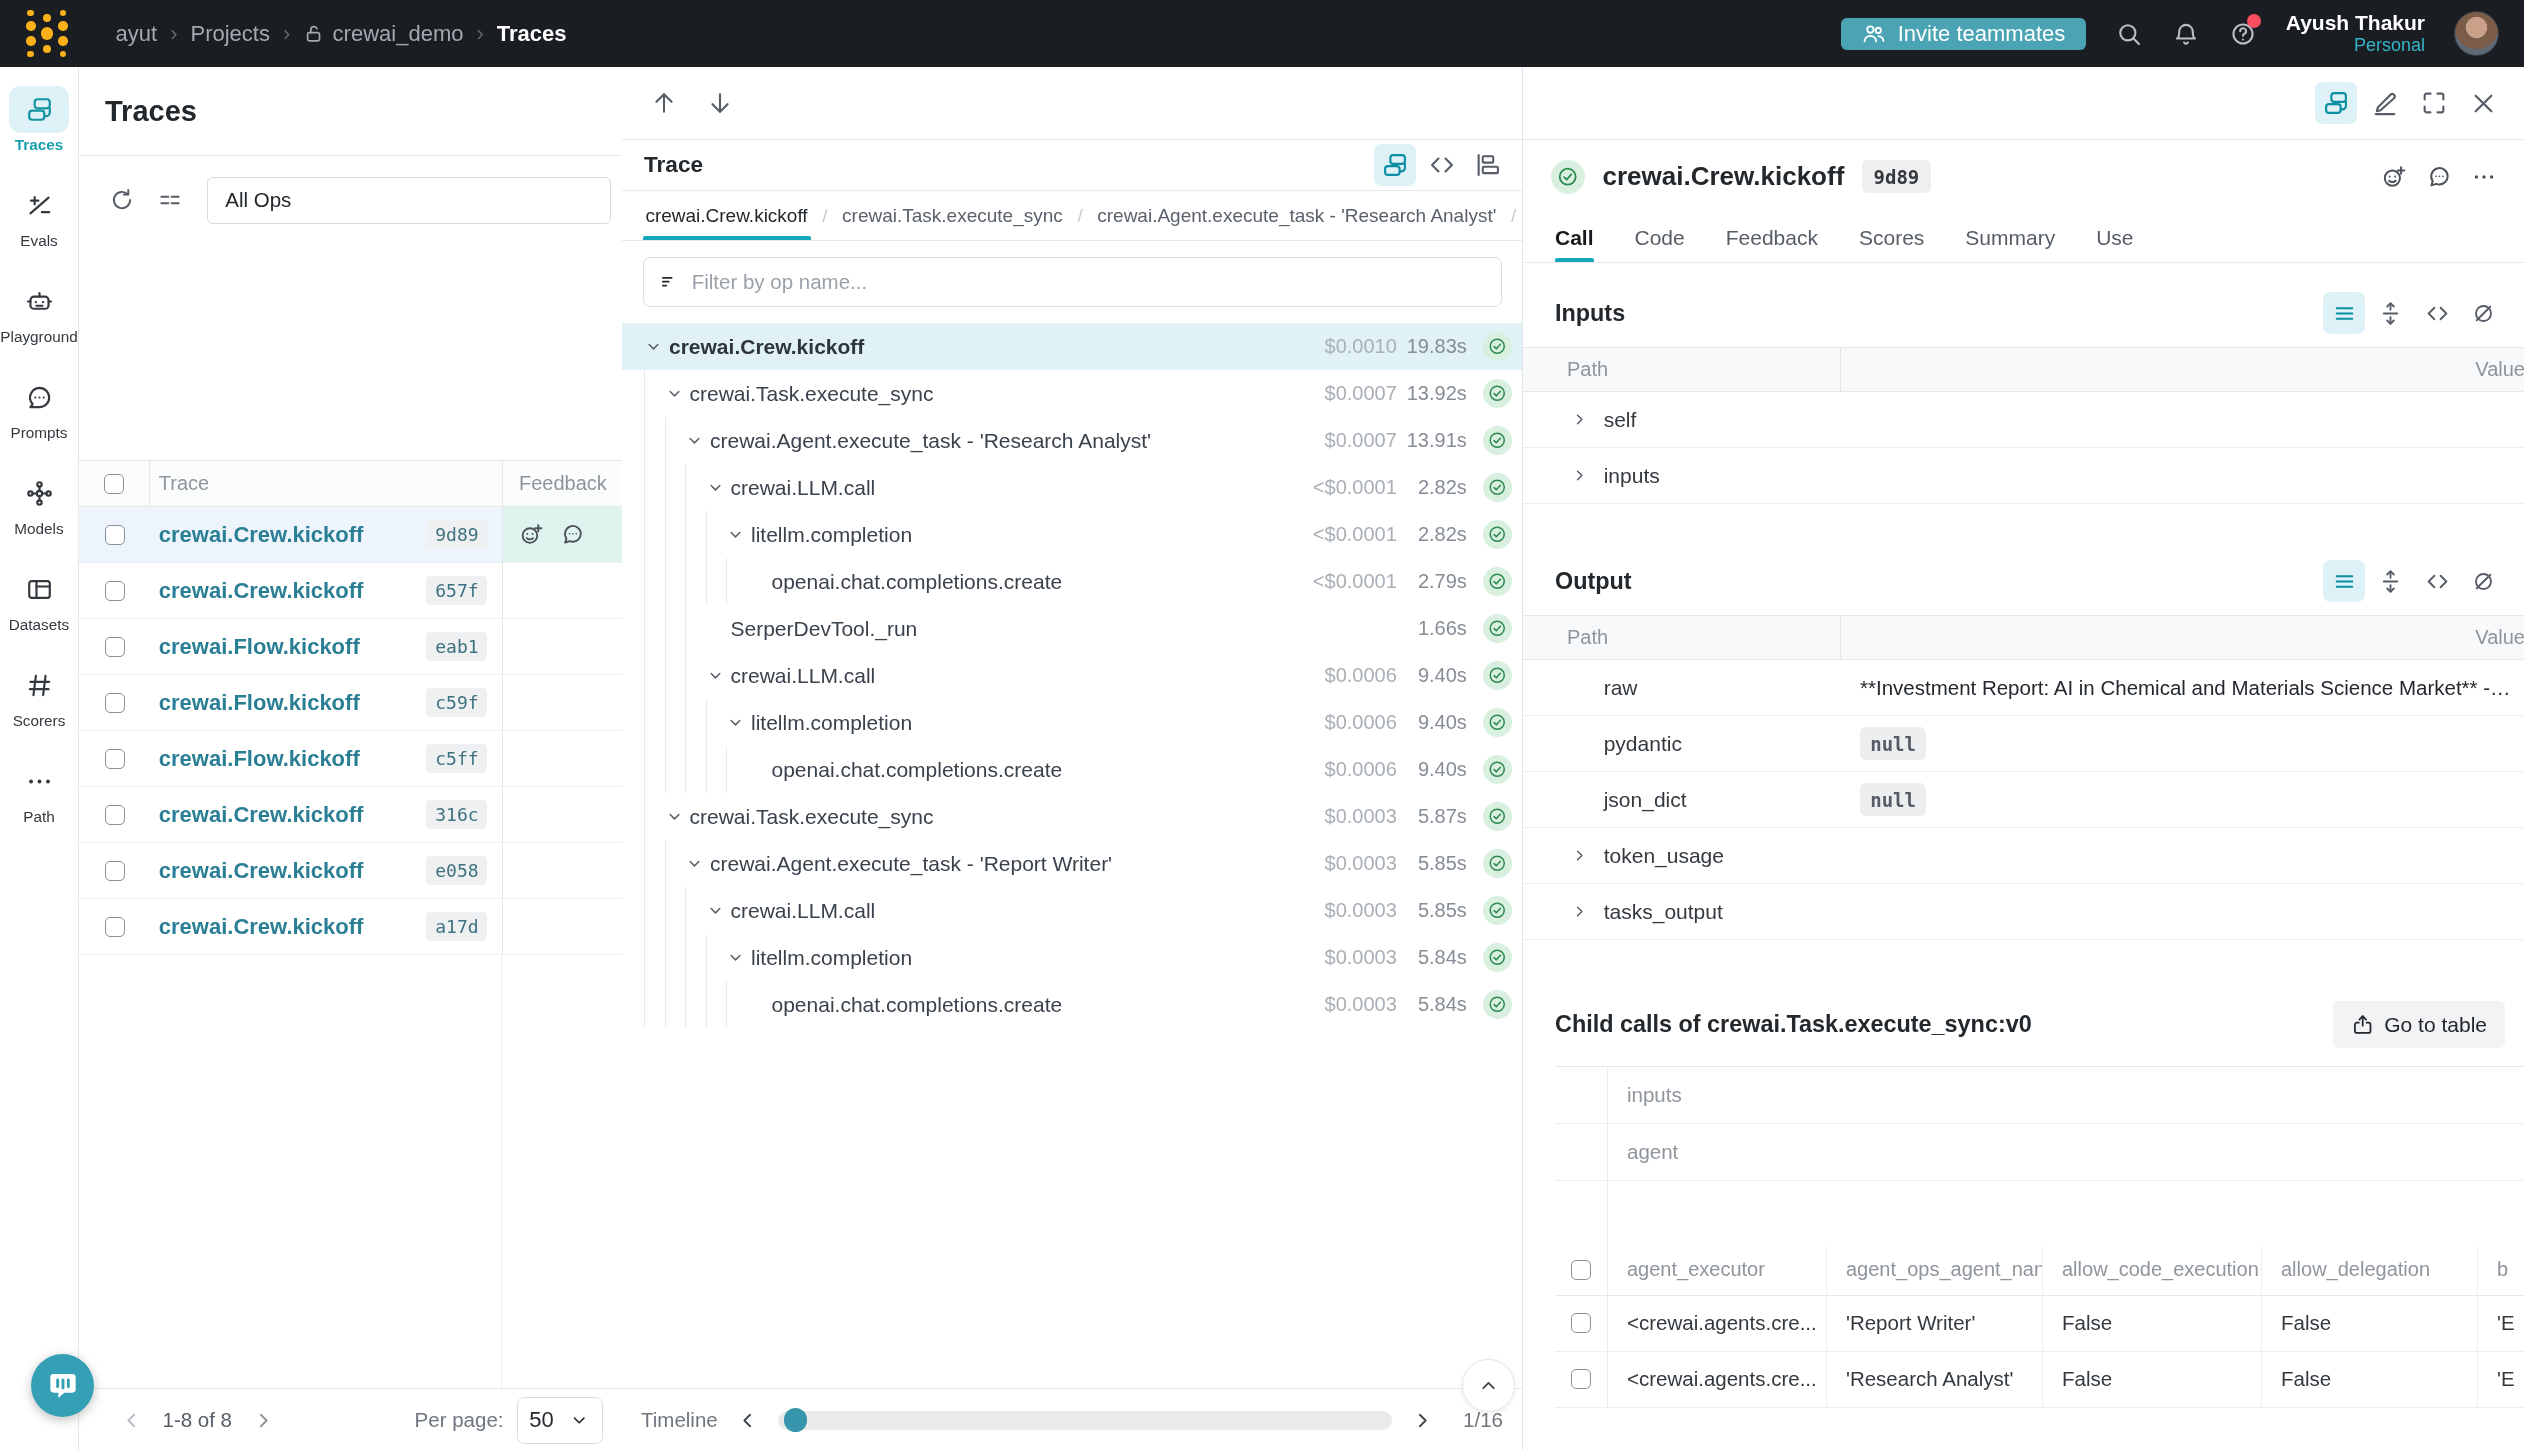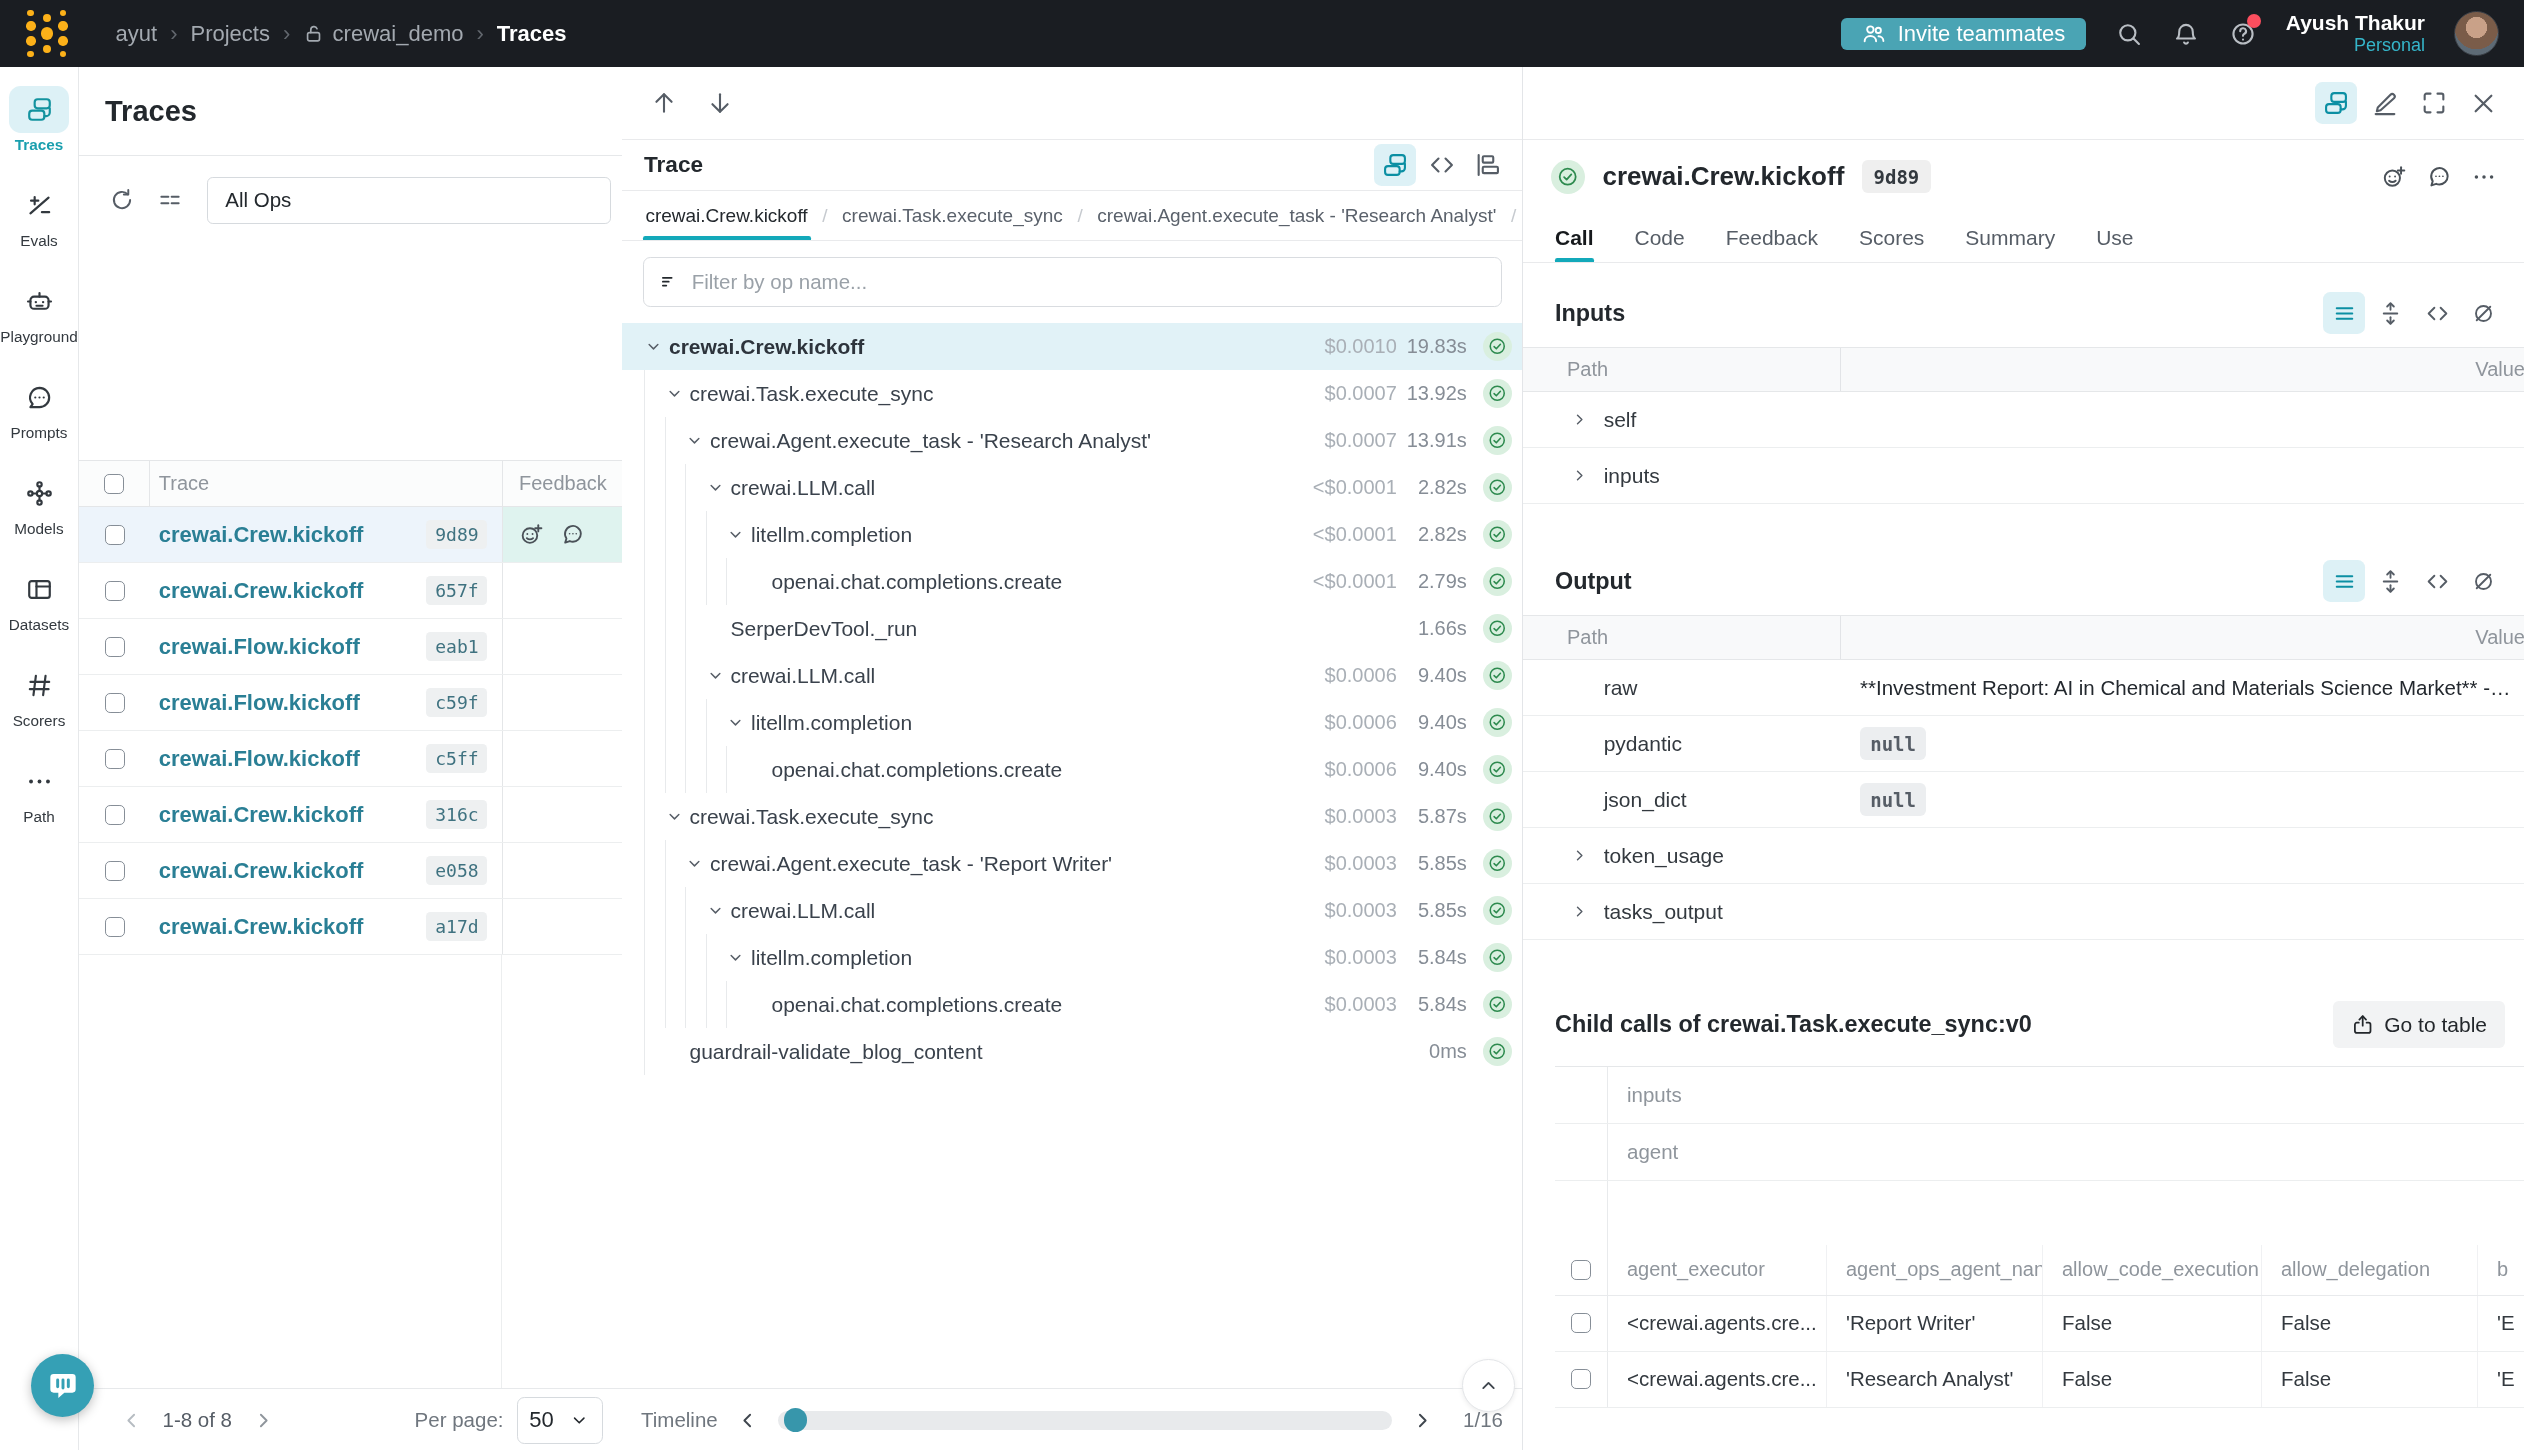--- a/index.html
+++ b/index.html
@@ -848,35 +848,20 @@
         <span class="t-dur">5.84s</span>
         <span class="t-check">
           <span class="circle-check">
             <svg class="ic" width="20.5" height="20.5" viewBox="0 0 24 24" fill="none" stroke="currentColor" stroke-width="1.8" stroke-linecap="round" stroke-linejoin="round">
               <circle cx="12" cy="12" r="8.2"></circle>
               <polyline points="8.3 12.4 10.9 15 15.7 9.6"></polyline>
             </svg>
           </span>
         </span>
       </div>
-      <div class="t-row">
-        <span class="t-guide"></span>
-        <span class="t-tw"></span>
-        <span class="t-name">guardrail-validate_blog_content</span>
-        <span class="t-cost"></span>
-        <span class="t-dur">0ms</span>
-        <span class="t-check">
-          <span class="circle-check">
-            <svg class="ic" width="20.5" height="20.5" viewBox="0 0 24 24" fill="none" stroke="currentColor" stroke-width="1.8" stroke-linecap="round" stroke-linejoin="round">
-              <circle cx="12" cy="12" r="8.2"></circle>
-              <polyline points="8.3 12.4 10.9 15 15.7 9.6"></polyline>
-            </svg>
-          </span>
-        </span>
-      </div>
     </div>
   <div class="mp-timeline">
     <span class="tl-label">Timeline</span>
     <span class="tl-chev" id="tl-left">
         <svg class="ic" width="25" height="25" viewBox="0 0 24 24" fill="none" stroke="currentColor" stroke-width="1.8" stroke-linecap="round" stroke-linejoin="round">
           <polyline points="14.5 6.5 9 12 14.5 17.5"></polyline>
         </svg>
       </span>
     <div class="tl-track">
         <span class="tl-dot"></span>

